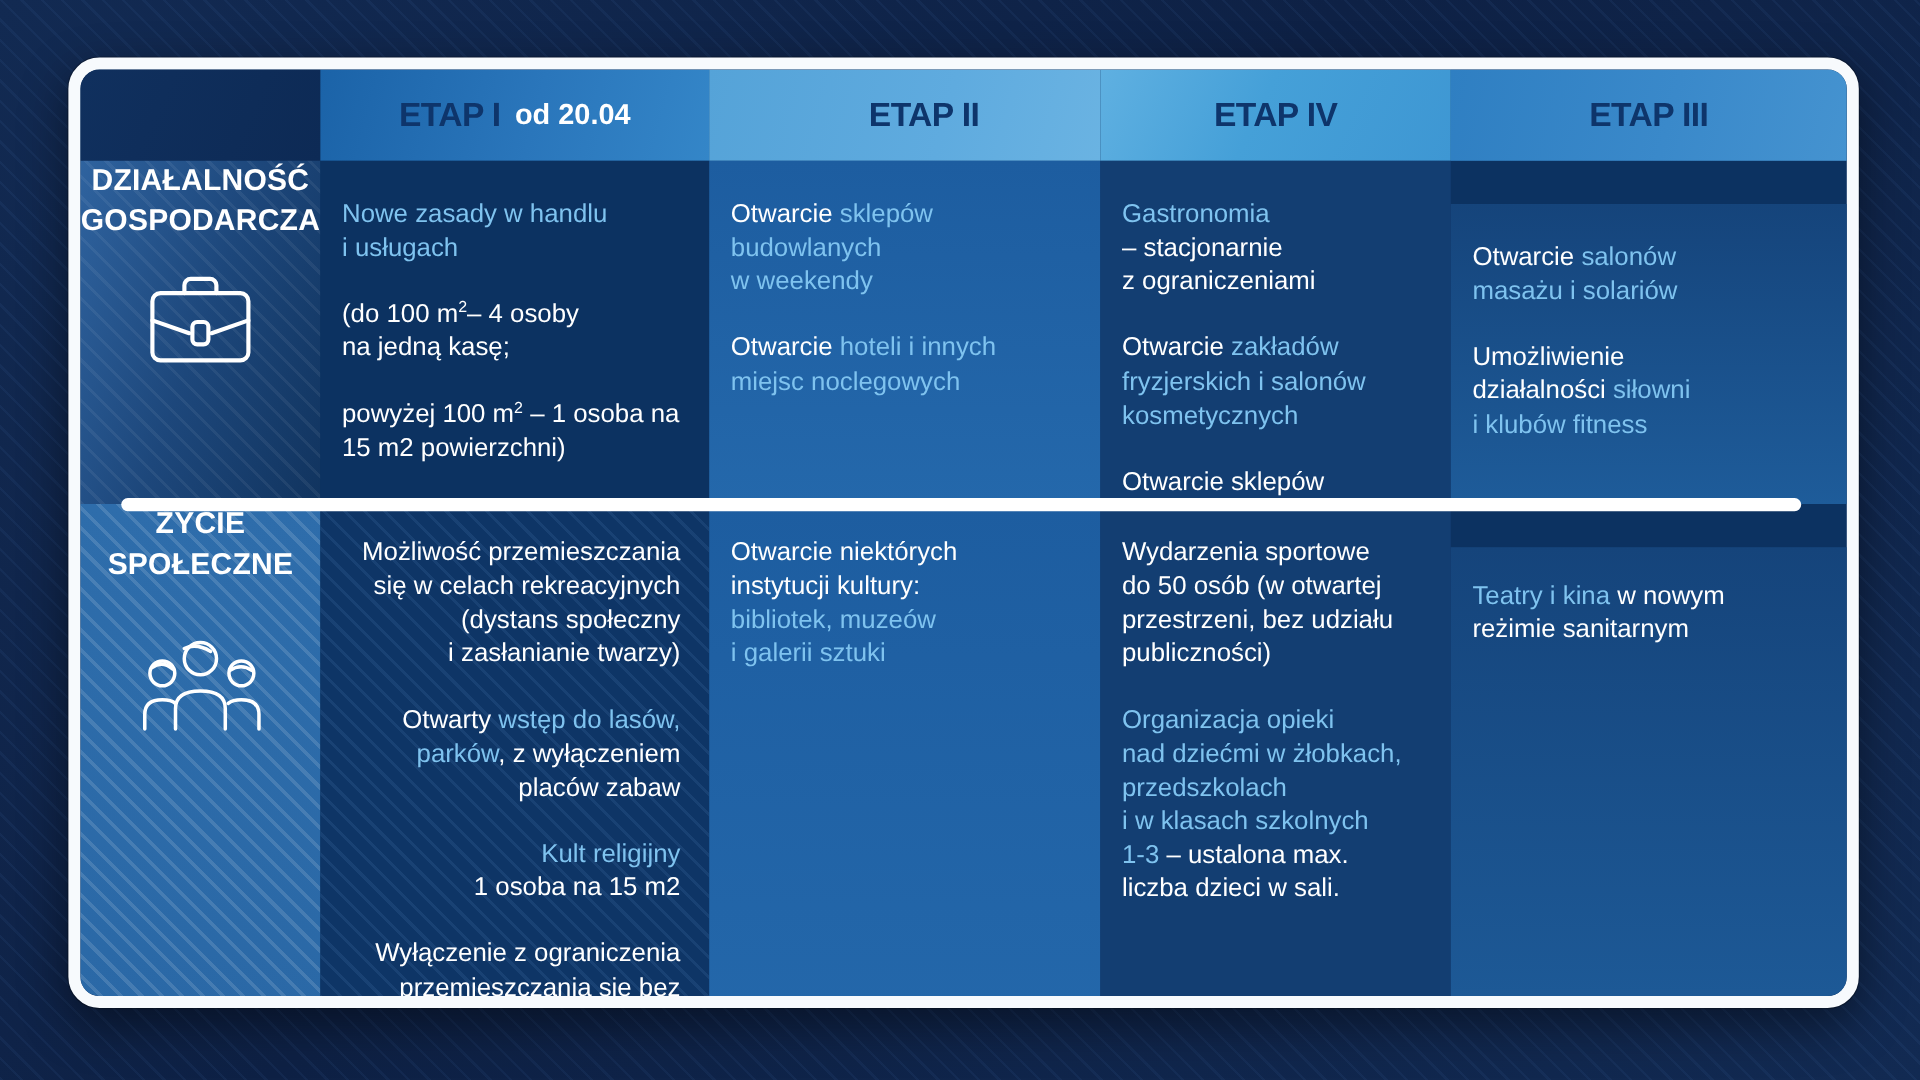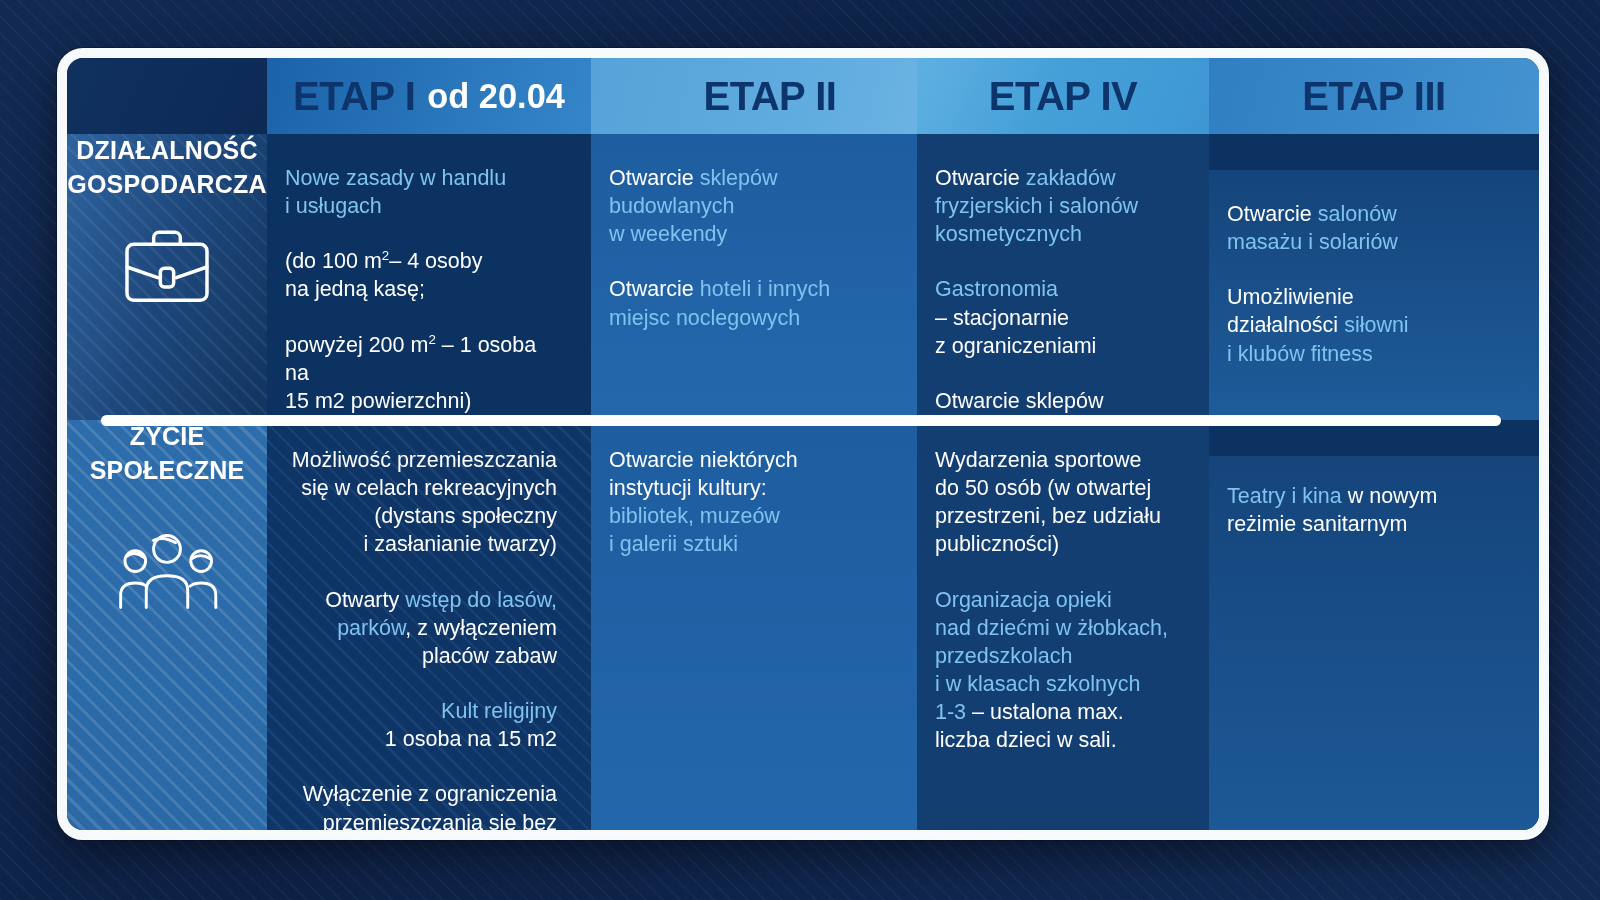--- a/index.html
+++ b/index.html
@@ -16,42 +16,42 @@
     box-shadow:0 0 0 1px rgba(0,0,0,0.25), 0 14px 40px rgba(0,0,0,0.45);
     background:#0c3261;
   }
   .grid{
     display:grid;width:100%;height:100%;
     grid-template-columns:200px 324px 326px 292px 1fr;
     grid-template-rows:76px 286px 1fr;
   }
   
   .hcell{display:flex;align-items:center;justify-content:center;
-    font-weight:bold;font-size:40px;letter-spacing:-0.5px;color:#0e356b;}
+    font-weight:bold;font-size:28px;letter-spacing:-0.5px;color:#0e356b;}
   .hc0{background:linear-gradient(115deg,#10305e 0%,#0d2a55 100%);}
   .hc1{background:linear-gradient(105deg,#1b63a8 0%,#2a76bb 55%,#3486c8 100%);}
   .hc2{background:linear-gradient(105deg,#55a3d8 0%,#5fabdf 60%,#6ab3e2 100%);padding-left:32px;}
   .hc3{background:linear-gradient(105deg,#2f7fc2 0%,#3a89ca 55%,#4593d0 100%);}
   .hc4{background:linear-gradient(115deg,#5fb0e1 0%,#45a0d8 45%,#3e97d3 100%);}
   .hsuffix{color:#ffffff;font-size:0.86em;margin-left:12px;letter-spacing:0;}
   
   .labelcell{
     display:flex;flex-direction:column;align-items:center;justify-content:flex-start;
     gap:24px;color:#fff;text-align:center;position:relative;
   }
   .lc-r1{background:
       repeating-linear-gradient(45deg, rgba(255,255,255,0.06) 0 2.5px, rgba(0,0,0,0) 2.5px 12px),
       linear-gradient(110deg,#2f639f 0%,#1d477b 50%,#11345f 100%);}
   .lc-r2{background:
       repeating-linear-gradient(45deg, rgba(255,255,255,0.13) 0 3px, rgba(0,0,0,0) 3px 12px),
       linear-gradient(180deg,#2e6dab 0%,#2a68a6 100%); gap: 34px;}
   .rowlabel{font-weight:bold;font-size:25px;line-height:1.35;white-space:pre-line;letter-spacing:0.2px;}
   .rowicon svg{display:block;}
   
-  .cell{padding:30px 34px 18px 18px;color:#fff;position:relative;}
+  .cell{padding:30px 24px 18px 18px;color:#fff;position:relative;}
   .c-etap1{background:#0c3261;}
   .c-etap2{background:linear-gradient(180deg,#1d5da0 0%,#2468ab 100%);}
   .c-etap3{background:#133e72;}
   .c-etap4{background:linear-gradient(180deg,#15447b 0%,#1e5c9a 100%);margin-top:36px;}
   .r2.c-etap1{background:
       repeating-linear-gradient(45deg, rgba(120,175,235,0.10) 0 2.5px, rgba(0,0,0,0) 2.5px 12px),
       #0e3566; text-align: right;}
   .r2{padding-top:26px;}
   .cell p{margin:0 0 27px;font-size:21.5px;line-height:1.31;}
   .cell p:last-child{margin-bottom:0;}
@@ -97,37 +97,37 @@
           <path d="M66 30 L43 38"></path>
           <rect x="31" y="31" width="10" height="14" rx="3"></rect>
         </svg>
       </div>
     </div>
     <div class="cell r1 c-etap1">
         <p><span class="accent">Nowe zasady w handlu
 i usługach</span></p>
         <p><span class="plain">(do 100 m</span><sup class="plain">2</sup><span class="plain">– 4 osoby
 na jedną kasę;</span></p>
-        <p><span class="plain">powyżej 200 m</span><sup class="plain">2</sup><span class="plain"> –  1 osoba na
+        <p><span class="plain">powyżej 100 m</span><sup class="plain">2</sup><span class="plain"> –  1 osoba na
 15 m2 powierzchni)</span></p>
       </div>
     <div class="cell r1 c-etap2">
         <p><span class="plain">Otwarcie </span><span class="accent">sklepów
 budowlanych
 w weekendy</span></p>
         <p><span class="plain">Otwarcie </span><span class="accent">hoteli i innych
 miejsc noclegowych</span></p>
       </div>
     <div class="cell r1 c-etap3">
+        <p><span class="accent">Gastronomia
+</span><span class="plain">– stacjonarnie
+z ograniczeniami</span></p>
         <p><span class="plain">Otwarcie </span><span class="accent">zakładów
 fryzjerskich i salonów
 kosmetycznych</span></p>
-        <p><span class="accent">Gastronomia
-</span><span class="plain">– stacjonarnie
-z ograniczeniami</span></p>
         <p><span class="plain">Otwarcie sklepów
 w </span><span class="accent">galeriach handlowych</span></p>
       </div>
     <div class="cell r1 c-etap4">
         <p><span class="plain">Otwarcie </span><span class="accent">salonów
 masażu i solariów</span></p>
         <p><span class="plain">Umożliwienie
 działalności </span><span class="accent">siłowni
 i klubów fitness</span></p>
       </div>

